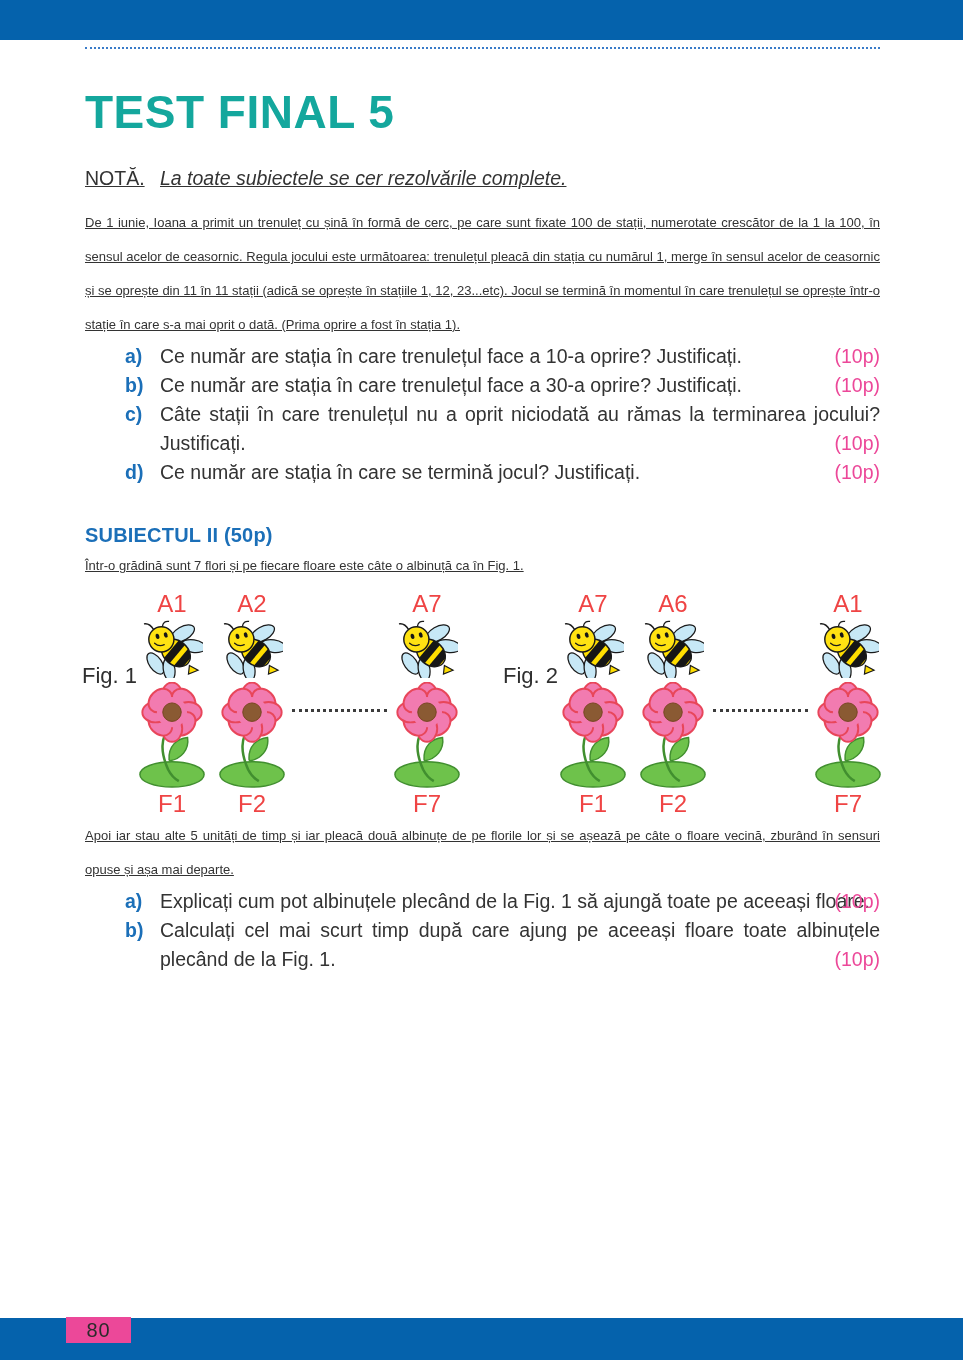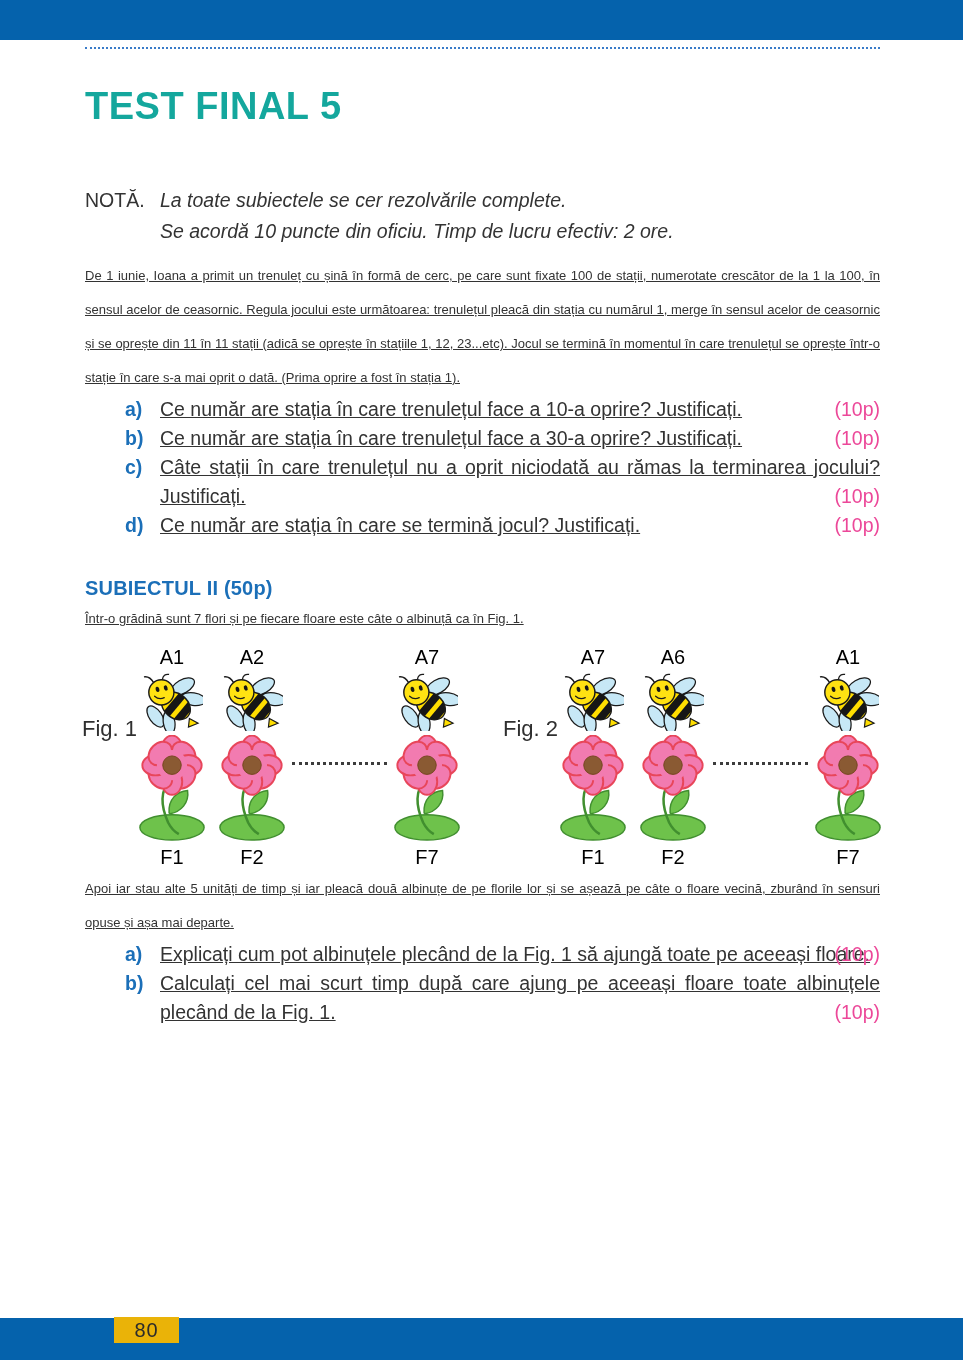--- a/index.html
+++ b/index.html
@@ -5,48 +5,48 @@
   * { margin:0; padding:0; box-sizing:border-box; }
   html,body { background:#e8e8e8; }
   .page {
     position:relative; width:963px; height:1360px; background:#ffffff;
     font-family:"Liberation Sans", sans-serif; color:#333333; overflow:hidden;
     margin:0 auto;
   }
   .topbar { position:absolute; top:0; left:0; width:100%; height:40px; background:#0562AC; }
   .footerbar { position:absolute; bottom:0; left:0; width:100%; height:42px; background:#0562AC; }
   .pagenum-box {
-    position:absolute; left:66px; bottom:17px; width:65px; height:26px; background:#eab308;
+    position:absolute; left:66px; bottom:17px; width:65px; height:26px; background:#ec4899;
     display:flex; align-items:center; justify-content:center;
-    font-size:20px; color:#2b2b2b; letter-spacing:1px;margin-left:48px;
+    font-size:20px; color:#2b2b2b; letter-spacing:1px;
   }
   .content { position:absolute; top:40px; left:85px; width:795px; }
   .header-line { margin-top:13px; font-size:19px; color:#3d3d3d; letter-spacing:0.3px; }
   .dotted-rule { margin-top:7px; border-bottom:2px dotted #3A7BC8; width:100%; }
-  .doc-title { margin-top:36px; font-size:38px; font-weight:bold; color:#14A79D; letter-spacing:0.5px; }
-  .note { margin-top:57px; display:flex; font-size:19.5px; line-height:31px; color:#333; }
+  .doc-title { margin-top:36px; font-size:46px; font-weight:bold; color:#14A79D; letter-spacing:0.5px; }
+  .note { margin-top:24px; display:flex; font-size:19.5px; line-height:31px; color:#333;text-decoration:underline; }
   .note-label { width:75px; flex:none; }
   .note-text { font-style:italic; }
   .sub-heading { font-size:20px; font-weight:bold; color:#1B6FB8; letter-spacing:0.2px; }
   #s1-heading { margin-top:32px; }
   #s2-heading { margin-top:37px; }
   .para { font-size:13px; line-height:34px; text-align:justify;text-decoration:underline; }
   #s1-intro { margin-top:12px; }
   #s2-intro { margin-top:2px; text-align:left; }
   .items { margin-top:0; }
   .item { position:relative; padding-left:75px; font-size:19.5px; line-height:29px; }
   .item-letter { position:absolute; left:40px; top:0; color:#1B6FB8; font-weight:bold; }
-  .item-text { text-align:justify;text-decoration:underline; }
+  .item-text { text-align:justify; }
   .item-points { position:absolute; right:0; bottom:0; font-weight:normal; color:#ec4899; }
   .figure-row { margin-left:47px; margin-top:8px; display:flex; height:228px; }
   .fig-group { position:relative; display:flex; align-items:flex-start; }
   .fig-group-2 { margin-left:86px; }
   .fig-caption { position:absolute; left:-50px; top:72px; font-size:22px; color:#2f2f2f; white-space:nowrap; }
   .fig-col { width:80px; display:flex; flex-direction:column; align-items:center; }
-  .unit-label { font-size:20px; color:#000000; line-height:26px; }
+  .unit-label { font-size:24px; color:#ef4444; line-height:26px; }
   .flower-label { margin-top:2px; }
   .bee-svg { width:62px; height:58px; margin-top:3px; }
   .flower-svg { width:70px; height:107px; margin-top:4px; }
   .fig-dots { width:95px; margin-top:118px; border-top:3px dotted #3c3c3c; }
   .para-block { margin-top:6px; }
   .svg-defs { position:absolute; width:0; height:0; }
 </style>
 </head>
 <body>
 
@@ -99,21 +99,20 @@
 
   <div class="content">
     <div class="dotted-rule"></div>
 
     <div class="doc-title">TEST FINAL 5</div>
 
     <div class="note">
       <div class="note-label">NOTĂ.</div>
       <div class="note-text">
         <div>La toate subiectele se cer rezolvările complete.</div>
-        <div>Se acordă 10 puncte din oficiu. Timp de lucru efectiv: 2 ore.</div>
       </div>
     </div>
 
     <div class="para" id="s1-intro">De 1 iunie, Ioana a primit un trenuleț cu șină în formă de cerc, pe care sunt fixate 100 de stații, numerotate crescător de la 1 la 100, în sensul acelor de ceasornic. Regula jocului este următoarea: trenulețul pleacă din stația cu numărul 1, merge în sensul acelor de ceasornic și se oprește din 11 în 11 stații (adică se oprește în stațiile 1, 12, 23...etc). Jocul se termină în momentul în care trenulețul se oprește într-o stație în care s-a mai oprit o dată. (Prima oprire a fost în stația 1).</div>
 
     <div class="items">
       <div class="item">
         <span class="item-letter">a)</span>
         <div class="item-text">Ce număr are stația în care trenulețul face a 10-a oprire? Justificați.</div>
         <span class="item-points">(10p)</span>

